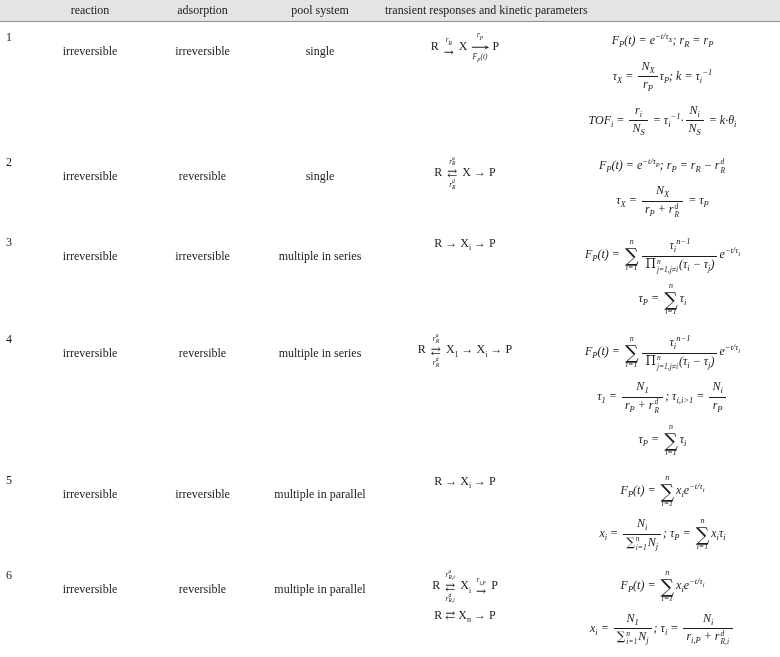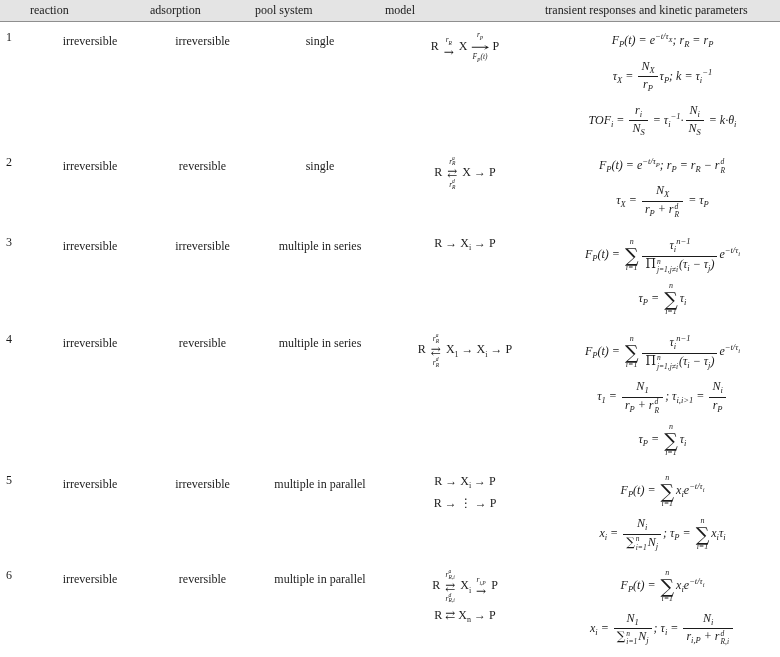--- a/index.html
+++ b/index.html
@@ -10,37 +10,37 @@
   }
   .table{width:780px;}
   
   .thead{
     display:grid;
     grid-template-columns:30px 120px 105px 130px 160px 235px;
     background:var(--header-bg,#e4e4e4);
     height:21px;align-items:center;
     border-bottom:1.4px solid var(--header-rule,#8f8f8f);
   }
-  .th{font-size:12px;text-align:left;white-space:nowrap;}
+  .th{font-size:12px;text-align:center;white-space:nowrap;}
   
   .tbody{display:block;}
   .row{
     display:grid;
     grid-template-columns:30px 120px 105px 130px 160px 235px;
     align-items:start;
   }
   .row:nth-of-type(1){min-height:110px}
   .row:nth-of-type(2){min-height:80px}
   .row:nth-of-type(3){min-height:86px}
   .row:nth-of-type(4){min-height:132px}
   .row:nth-of-type(5){min-height:94px}
   .row:nth-of-type(6){min-height:128px}
   .cell{font-size:12px;}
   .c-num{padding:8px 0 0 6px;}
-  .c-reaction,.c-adsorption,.c-pool{text-align:center;padding-top:12px;}
+  .c-reaction,.c-adsorption,.c-pool{text-align:center;padding-top:22px;}
   .c-model{text-align:center;padding-top:5px;}
   .c-formulas{text-align:center;padding-top:1px;}
   
   .model-line{font-style:normal;margin:4px 0;line-height:1.3;}
   .model-line sub{font-size:8px;}
   
   .ar{display:inline-block;vertical-align:middle;text-align:center;margin:0 2px;font-style:normal;line-height:1;}
   .ar .al,.ar .ab{display:block;font-size:7.5px;font-style:italic;line-height:1.15;}
   .ar .aa{display:block;font-size:12px;line-height:1;font-family:"DejaVu Serif","DejaVu Sans",serif;}
   .ar sub{font-size:5.5px;}
@@ -69,21 +69,20 @@
 </style>
 </head>
 <body>
 
 <div class="table">
   <div class="thead">
     <div class="th"></div>
     <div class="th">reaction</div>
     <div class="th">adsorption</div>
     <div class="th">pool system</div>
-    <div class="th">model</div>
     <div class="th">transient responses and kinetic parameters</div>
   </div>
   <div class="tbody">
   <div class="row">
     <div class="cell c-num">1</div>
     <div class="cell c-reaction">irreversible</div>
     <div class="cell c-adsorption">irreversible</div>
     <div class="cell c-pool">single</div>
     <div class="cell c-model">
           <div class="model-line">R <span class="ar"><span class="al">r<sub>R</sub></span><span class="aa">→</span></span> X <span class="ar"><span class="al">r<sub>P</sub></span><span class="aa"><span class="la">→</span></span><span class="ab">F<sub>P</sub>(t)</span></span> P</div>
@@ -138,21 +137,20 @@
         </div>
   </div>
 
   <div class="row">
     <div class="cell c-num">5</div>
     <div class="cell c-reaction">irreversible</div>
     <div class="cell c-adsorption">irreversible</div>
     <div class="cell c-pool">multiple in parallel</div>
     <div class="cell c-model">
           <div class="model-line">R → X<sub>i</sub> → P</div>
-          <div class="model-line">R → ⋮ → P</div>
         </div>
     <div class="cell c-formulas">
           <div class="formula">F<sub>P</sub>(t) = <span class="bo"><span class="t">n</span><span class="s">∑</span><span class="b">i=1</span></span>x<sub>i</sub>e<sup>−t/τ<sub>i</sub></sup></div>
           <div class="formula">x<sub>i</sub> = <span class="fr"><span class="nu">N<sub>i</sub></span><span class="de"><span class="op">∑</span><span class="ssr"><span class="st">n</span><span class="sb">i=1</span></span>N<sub>j</sub></span></span>; τ<sub>P</sub> = <span class="bo"><span class="t">n</span><span class="s">∑</span><span class="b">i=1</span></span>x<sub>i</sub>τ<sub>i</sub></div>
         </div>
   </div>
 
   <div class="row">
     <div class="cell c-num">6</div>
     <div class="cell c-reaction">irreversible</div>

